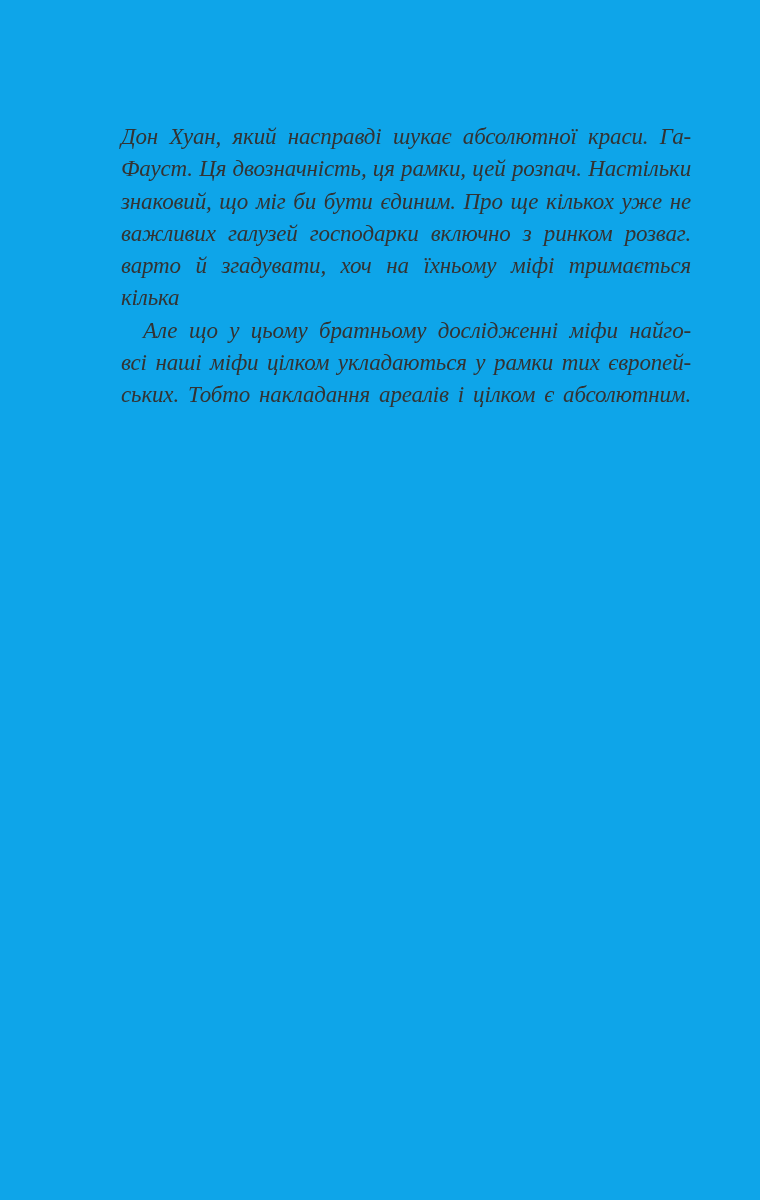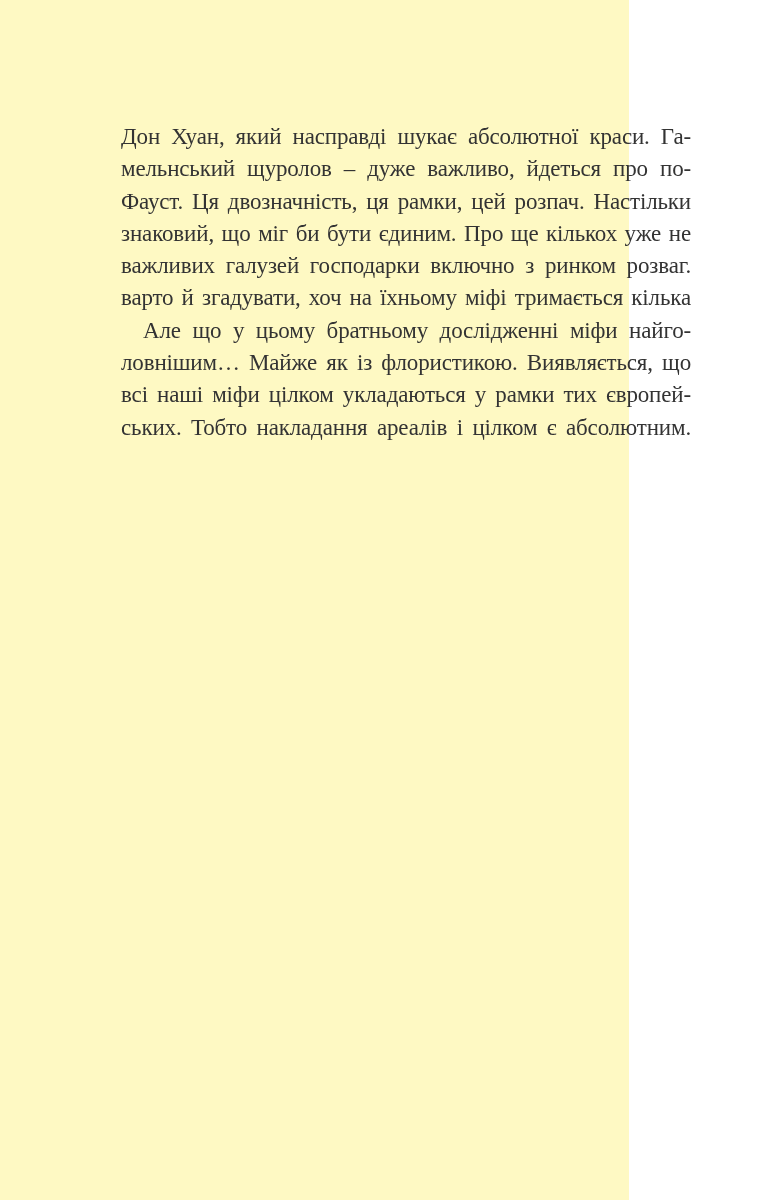--- a/index.html
+++ b/index.html
@@ -5,23 +5,24 @@
   html, body {
     margin: 0;
     padding: 0;
     width: 760px;
     height: 1200px;
     background: #ffffff;
     overflow: hidden;
   }
   .book-page {
     position: relative;
-    width: 629px;
+    width: 760px;
     height: 1200px;
-    background: #fef9c3;
+    background: #0ea5e9;
+    font-style: italic;
   }
   .text-block {
     position: absolute;
     left: 121px;
     top: 121px;
     width: 570px;
     font-family: "Liberation Serif", "DejaVu Serif", serif;
     font-size: 23px;
     line-height: 32.3px;
     color: #333333;
@@ -40,26 +41,24 @@
     text-indent: 22px;
   }
 </style>
 </head>
 <body style="background: rgb(255, 255, 255);">
 
 <main class="book-page">
   <div class="text-block" id="text-block" style="color: rgb(51, 51, 51);">
       <div class="paragraph">
         <div class="text-line">Дон Хуан, який насправді шукає абсолютної краси. Га-</div>
-        <div class="text-line">мельнський щуролов – дуже важливо, йдеться про по-</div>
         <div class="text-line">Фауст. Ця двозначність, ця рамки, цей розпач. Настільки</div>
         <div class="text-line">знаковий, що міг би бути єдиним. Про ще кількох уже не</div>
         <div class="text-line">важливих галузей господарки включно з ринком розваг.</div>
         <div class="text-line">варто й згадувати, хоч на їхньому міфі тримається кілька</div>
       </div>
       <div class="paragraph">
         <div class="text-line indented">Але що у цьому братньому дослідженні міфи найго-</div>
-        <div class="text-line">ловнішим… Майже як із флористикою. Виявляється, що</div>
         <div class="text-line">всі наші міфи цілком укладаються у рамки тих європей-</div>
         <div class="text-line">ських. Тобто накладання ареалів і цілком є абсолютним.</div>
       </div>
     </div>
 </main>
 
 </body></html>

